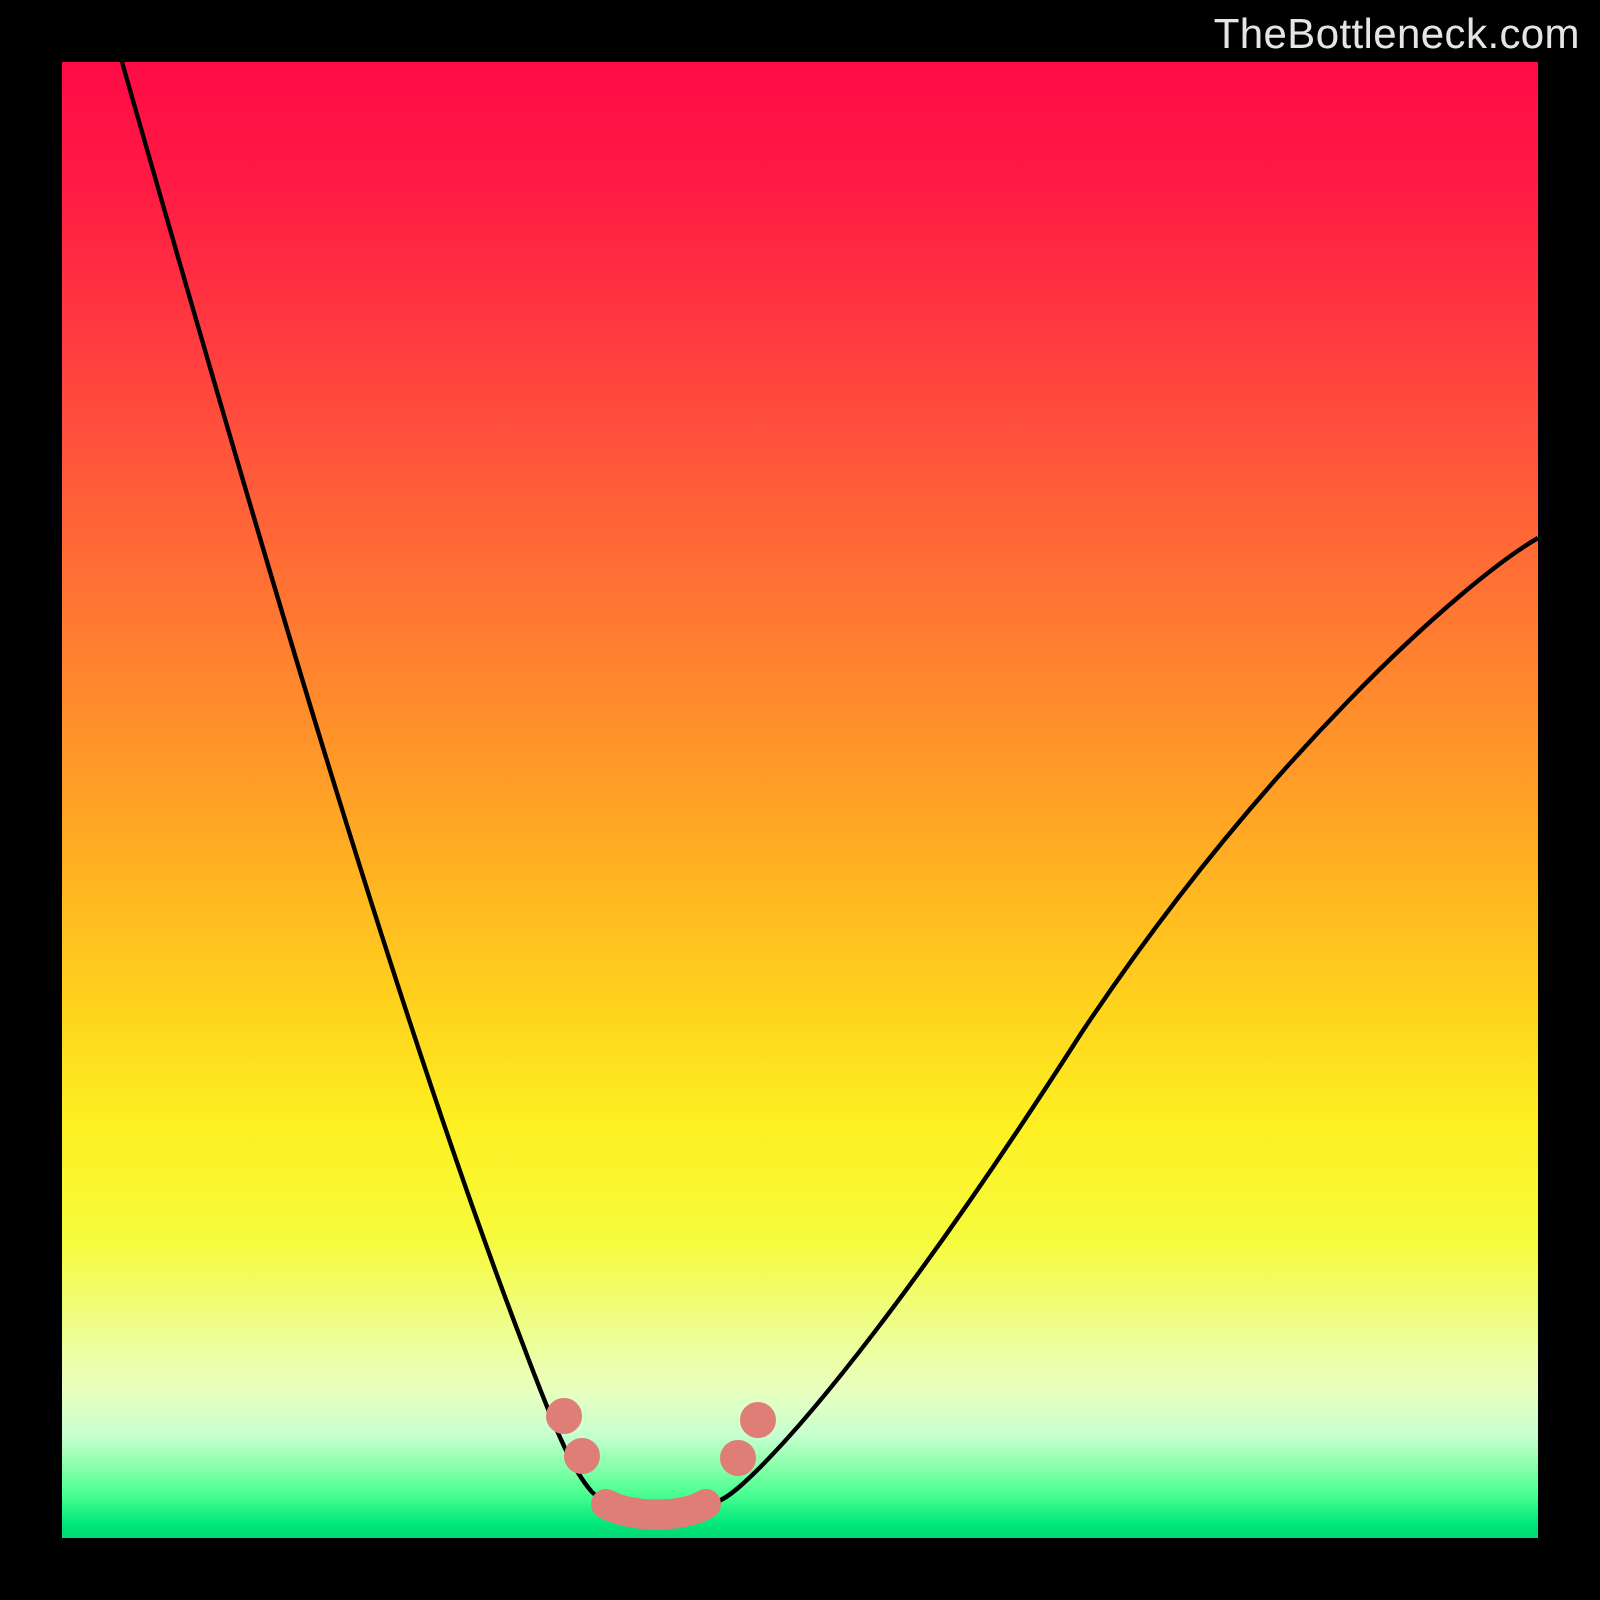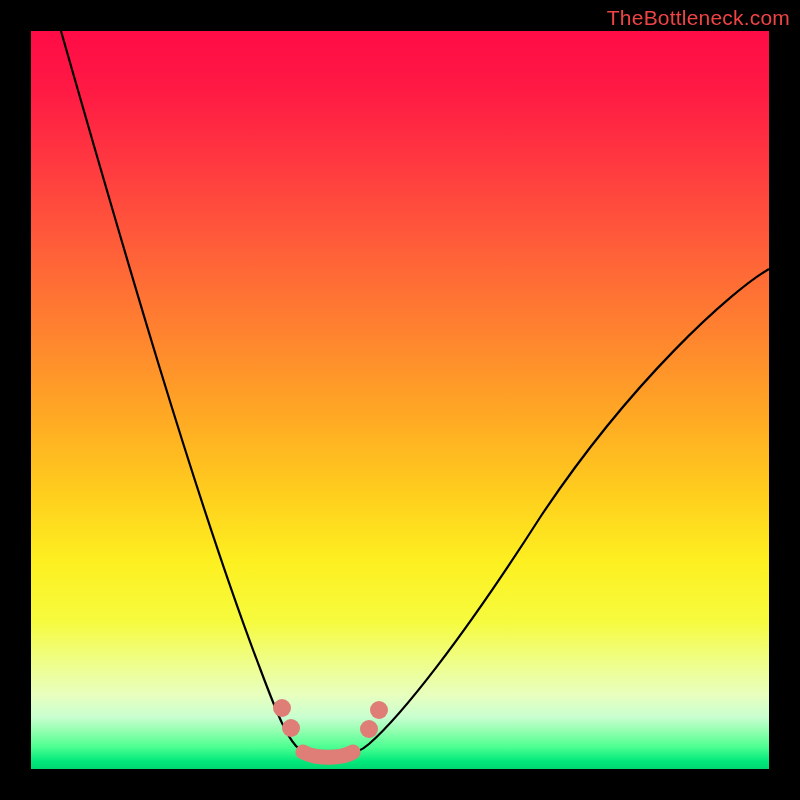--- a/index.html
+++ b/index.html
@@ -42,21 +42,21 @@
       #8effad 95%,
       #4dff92 97%,
       #00e87a 99%,
       #00d873 100%
     );
   }
   .watermark {
     position: absolute;
     top: 6px;
     right: 10px;
-    color: #ef4444;
+    color: #e5e5e5;
     font-size: 21px;
     letter-spacing: 0.2px;
     font-weight: 500;
     user-select: none;
   }
   svg.curve-layer {
     position: absolute;
     left: 31px;
     top: 31px;
     width: 738px;

